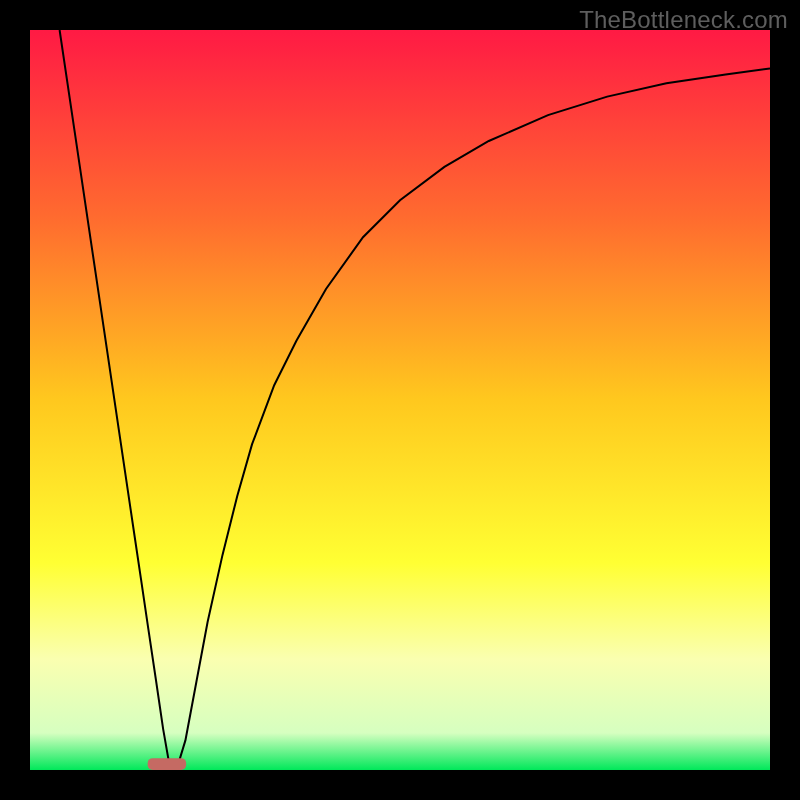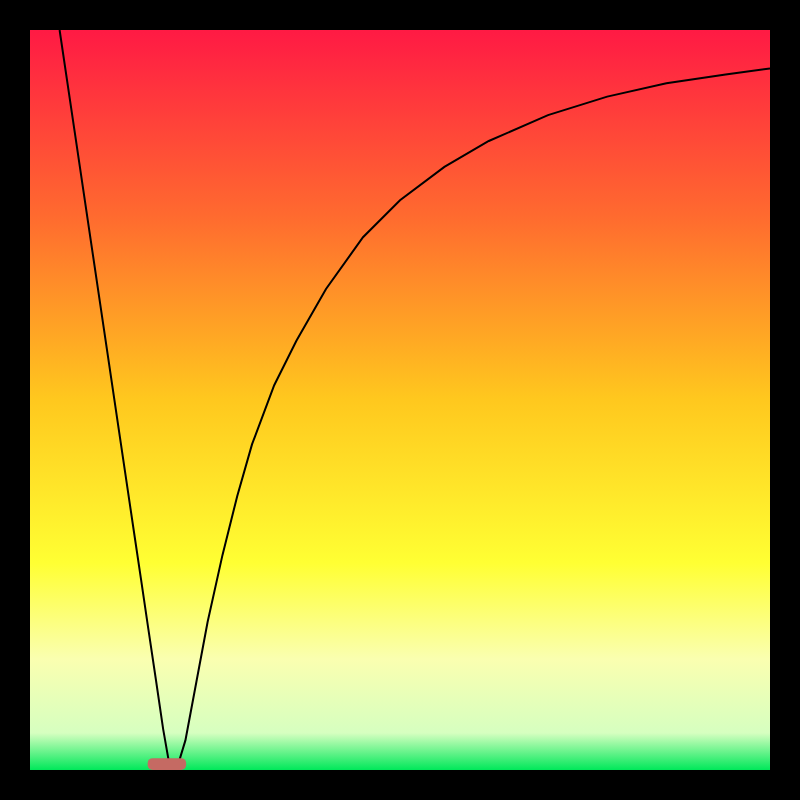--- a/index.html
+++ b/index.html
@@ -37,20 +37,21 @@
     z-index: 10;
   }
   svg {
     display: block;
   }
 </style>
 </head>
 <body>
 
 <div class="frame">
+  <div class="watermark">TheBottleneck.com</div>
 
   <div class="plot-area">
     <svg id="chart-svg" width="740" height="740" viewBox="0 0 740 740" preserveAspectRatio="none">
       <defs>
         <linearGradient id="bg-grad" x1="0" y1="0" x2="0" y2="1">
             <stop offset="0.0%" stop-color="#ff1a44"></stop>
             <stop offset="25.0%" stop-color="#ff6a2f"></stop>
             <stop offset="50.0%" stop-color="#ffc81e"></stop>
             <stop offset="72.0%" stop-color="#ffff33"></stop>
             <stop offset="85.0%" stop-color="#faffb0"></stop>

